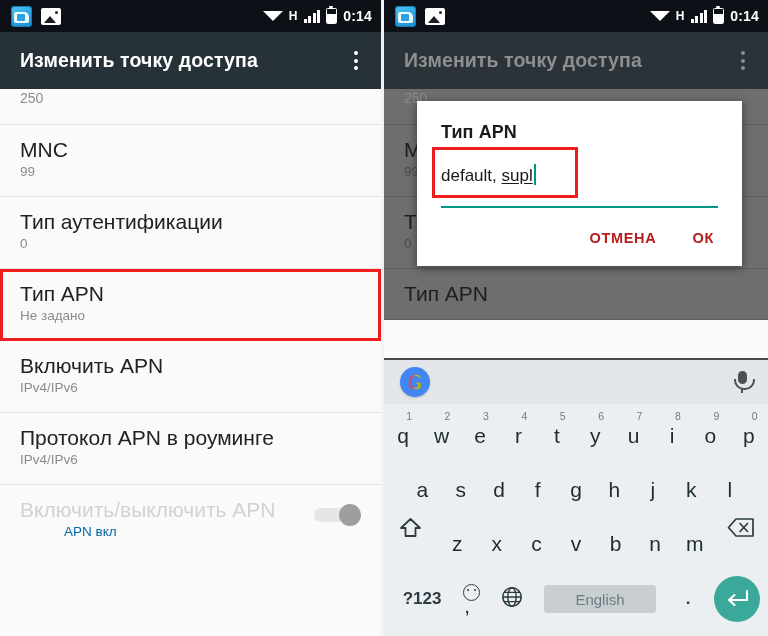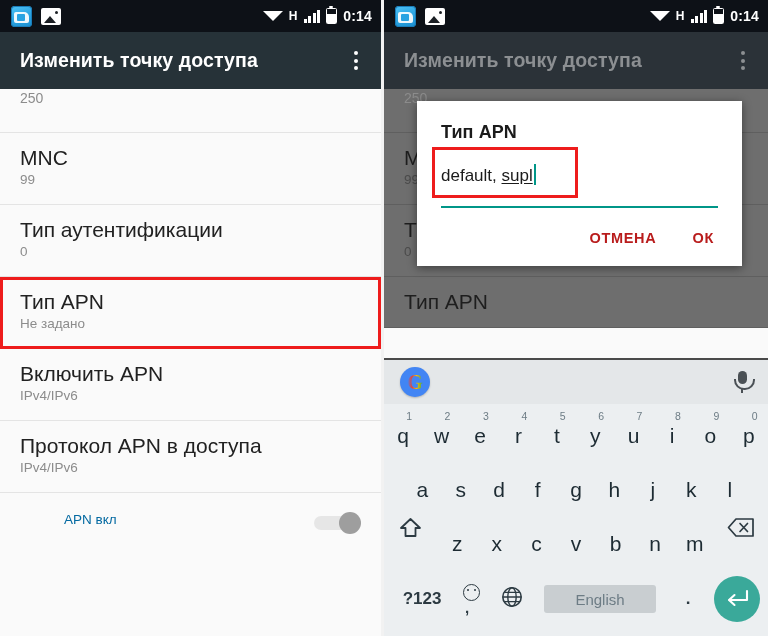--- a/index.html
+++ b/index.html
@@ -77,21 +77,21 @@
   .kebab span{width:4px;height:4px;border-radius:50%;background:#ffffff;display:block;}
 
   
   .list{background:#fafafa;}
   .row{
     position:relative;padding:15px 20px 15px 20px;box-sizing:border-box;
     border-bottom:1px solid #e4e4e4;background:#fafafa;
   }
   .row-title{font-size:21px;color:#212121;line-height:20px;}
   .row-sub{font-size:13.5px;color:#8c8c8c;line-height:19px;margin-top:2px;}
-  .row.first{padding-top:0;height:44px;}
+  .row.first{padding-top:0;height:36px;}
   .row.first .row-sub{margin-top:0;font-size:14px;color:#8c8c8c;}
   .row.highlight{outline:3px solid #ee1c1c;outline-offset:-3px;}
   .row.switchrow{display:flex;align-items:flex-start;border-bottom:none;}
   .row.switchrow .txt{flex:1;}
   .row.switchrow .row-title{color:#d2d2d2;}
   .row.switchrow .row-sub{color:#0369a1;margin-left:44px;}
   .sw{
     width:47px;height:22px;position:relative;margin-top:4px;
   }
   .sw .track{
@@ -268,25 +268,26 @@
       </div>
       <div class="row highlight">
         <div class="row-title">Тип APN</div>
         <div class="row-sub">Не задано</div>
       </div>
       <div class="row">
         <div class="row-title">Включить APN</div>
         <div class="row-sub">IPv4/IPv6</div>
       </div>
       <div class="row">
-        <div class="row-title">Протокол APN в доступа</div>
+        <div class="row-title">Протокол APN в роуминге</div>
         <div class="row-sub">IPv4/IPv6</div>
       </div>
       <div class="row switchrow">
         <div class="txt">
+          <div class="row-title">Включить/выключить APN</div>
           <div class="row-sub">APN вкл</div>
         </div>
         <div class="sw">
           <div class="track"></div>
           <div class="thumb"></div>
         </div>
       </div>
     </div>
     <div class="fadebottom"></div>
   </div>

